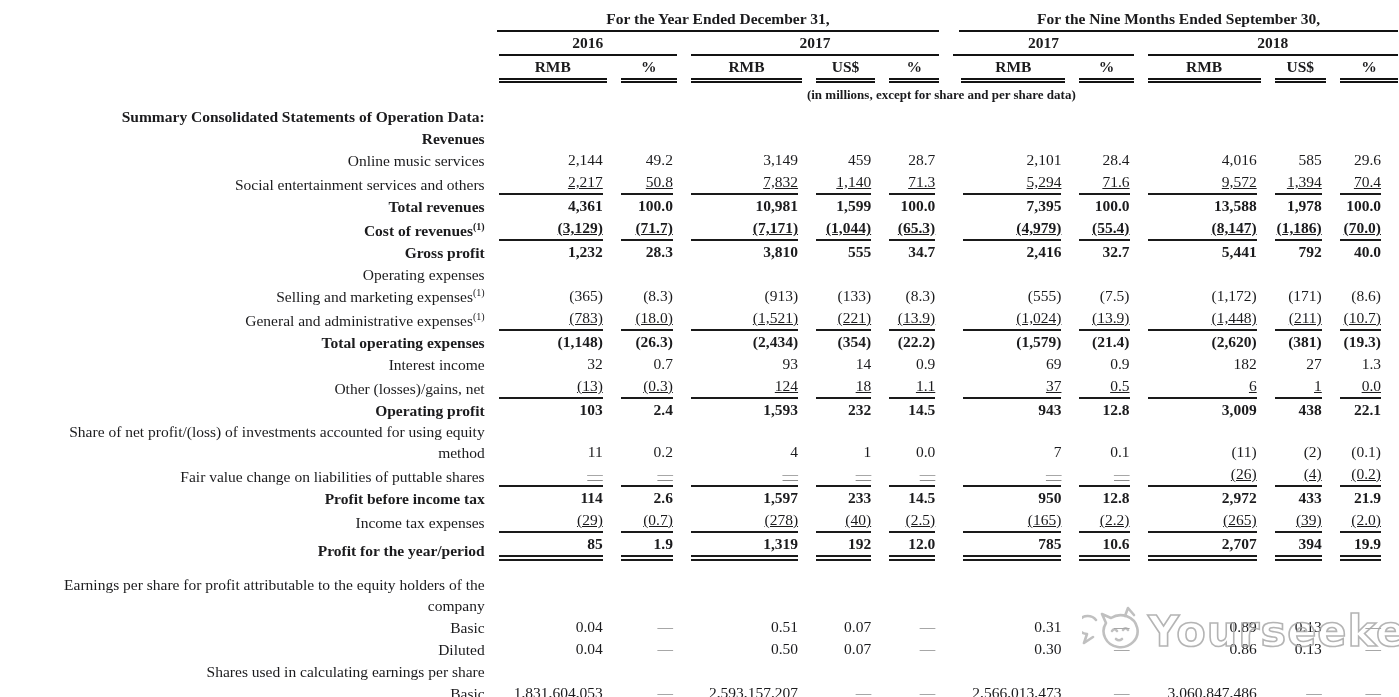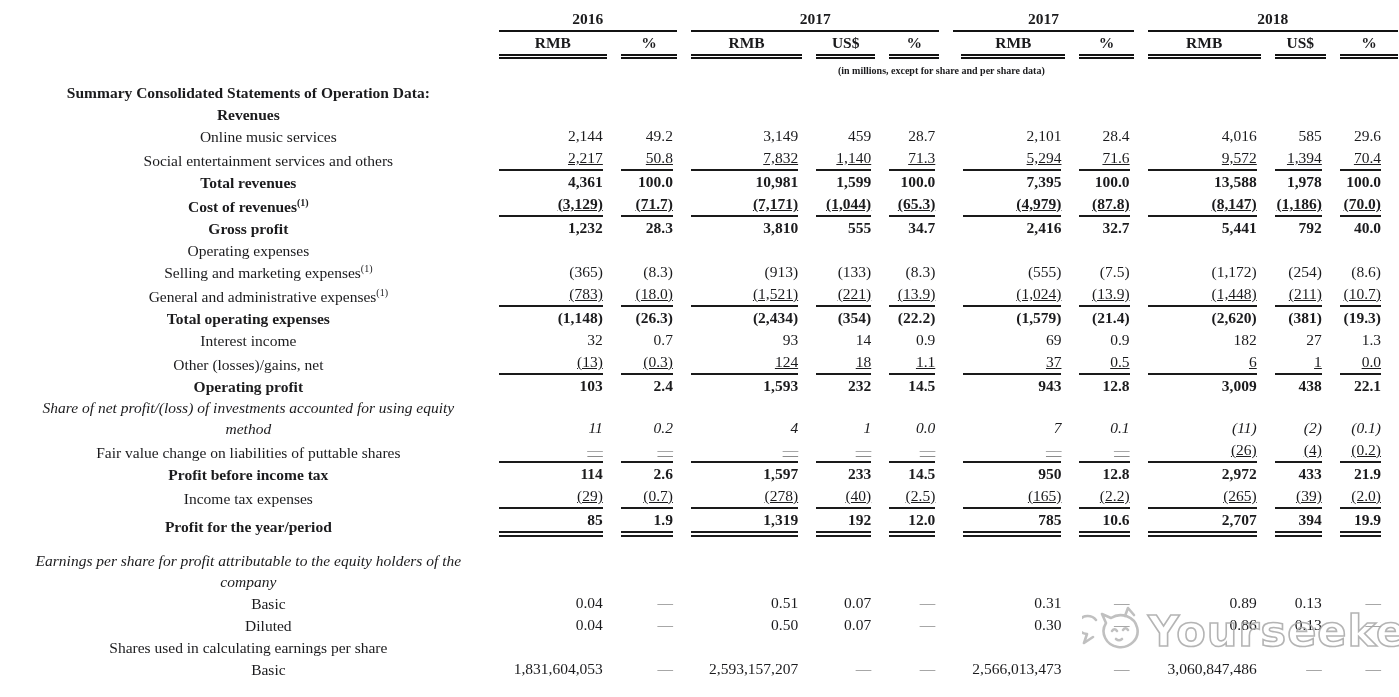--- a/index.html
+++ b/index.html
@@ -12,38 +12,38 @@
 
   
   thead th { font-weight:bold; text-align:center; }
   .grp .gl { margin-left:12px; border-bottom:2px solid #131313; padding-bottom:1px; white-space:nowrap; }
   .grp .g2 { margin-left:20px; }
   .yl { margin-left:14px; border-bottom:2px solid #131313; padding-bottom:1px; }
   .cl { margin-left:14px; position:relative; border-bottom:2px solid #131313; padding-bottom:1px; }
   .cl::after { content:""; position:absolute; left:0; right:0; bottom:-5px; height:2px; background:#131313; }
   .c5h .cl { margin-left:22px; }
   th.noteth { height:21px; padding-top:4px; }
-  .note { font-weight:bold; font-size:10px; text-align:center; white-space:nowrap; }
+  .note { font-weight:bold; font-size:13px; text-align:center; white-space:nowrap; }
   thead tr.colrow th { height:24px; }
 
   
-  td.lbl { text-align:center; padding-left:8px; white-space:nowrap; }
+  td.lbl { text-align:right; padding-left:8px; white-space:nowrap; }
   td.lbl .l2 { }
   tr .ind1 { padding-left:48px;margin-top:41px; }
   tr.b td { font-weight:bold; }
   sup { font-size:10px; line-height:0; }
   td.val { text-align:right; padding:0 4px 0 14px; }
   td.c5 { padding-left:24px; }
   td.c9 { padding-right:17px; }
   td.val .cell { padding-bottom:1px; min-height:21px; }
   .cell.u  { border-bottom:2px solid #1a1a1a;text-decoration:underline; }
   .cell.uu { border-bottom:6px double #1a1a1a; }
   .dash { color:#8b8b8b; }
   tr.gap td { padding-top:13px; }
-  tr.tall td { height:40px;font-style:italic; }
+  tr.tall td { height:40px; }
 
   
   .wm { position:absolute; left:1082px; top:594px; display:flex; align-items:center; z-index:5; pointer-events:none; }
   .wm-text { font-family:"DejaVu Sans","Liberation Sans",sans-serif; font-weight:bold; font-size:43px;
     letter-spacing:1px; color:transparent; -webkit-text-stroke:1.6px #a8a8a8; opacity:.85; }
   .wm svg { margin-right:2px; opacity:.8; }
 </style>
 </head>
 <body>
 
@@ -59,20 +59,29 @@
         <col style="width:64px">
       <col style="width:126px">
         <col style="width:68px">
         <col style="width:127px">
         <col style="width:65px">
         <col style="width:72px">
     </colgroup>
     <thead>
       <tr>
         <th></th>
+        <th class="grp" colspan="5">
+          <div class="gl">For the Year Ended December 31,</div>
+        </th>
+        <th class="grp" colspan="5">
+          <div class="gl g2">For the Nine Months Ended September 30,</div>
+        </th>
+      </tr>
+      <tr>
+        <th></th>
         <th colspan="2">
             <div class="yl">2016</div>
           </th>
         <th colspan="3">
             <div class="yl">2017</div>
           </th>
         <th colspan="2">
             <div class="yl">2017</div>
           </th>
         <th colspan="3">
@@ -311,21 +320,21 @@
           <td class="val c3">
             <div class="cell u">(1,044)</div>
           </td>
           <td class="val c4">
             <div class="cell u">(65.3)</div>
           </td>
           <td class="val c5">
             <div class="cell u">(4,979)</div>
           </td>
           <td class="val c6">
-            <div class="cell u">(87.8)</div>
+            <div class="cell u">(55.4)</div>
           </td>
           <td class="val c7">
             <div class="cell u">(8,147)</div>
           </td>
           <td class="val c8">
             <div class="cell u">(1,186)</div>
           </td>
           <td class="val c9">
             <div class="cell u">(70.0)</div>
           </td>
@@ -422,21 +431,21 @@
           <td class="val c5">
             <div class="cell">(555)</div>
           </td>
           <td class="val c6">
             <div class="cell">(7.5)</div>
           </td>
           <td class="val c7">
             <div class="cell">(1,172)</div>
           </td>
           <td class="val c8">
-            <div class="cell">(254)</div>
+            <div class="cell">(171)</div>
           </td>
           <td class="val c9">
             <div class="cell">(8.6)</div>
           </td>
         </tr>
         <tr>
           <td class="lbl ind1">
             <div>General and administrative expenses<sup>(1)</sup></div>
           </td>
           <td class="val c0">

